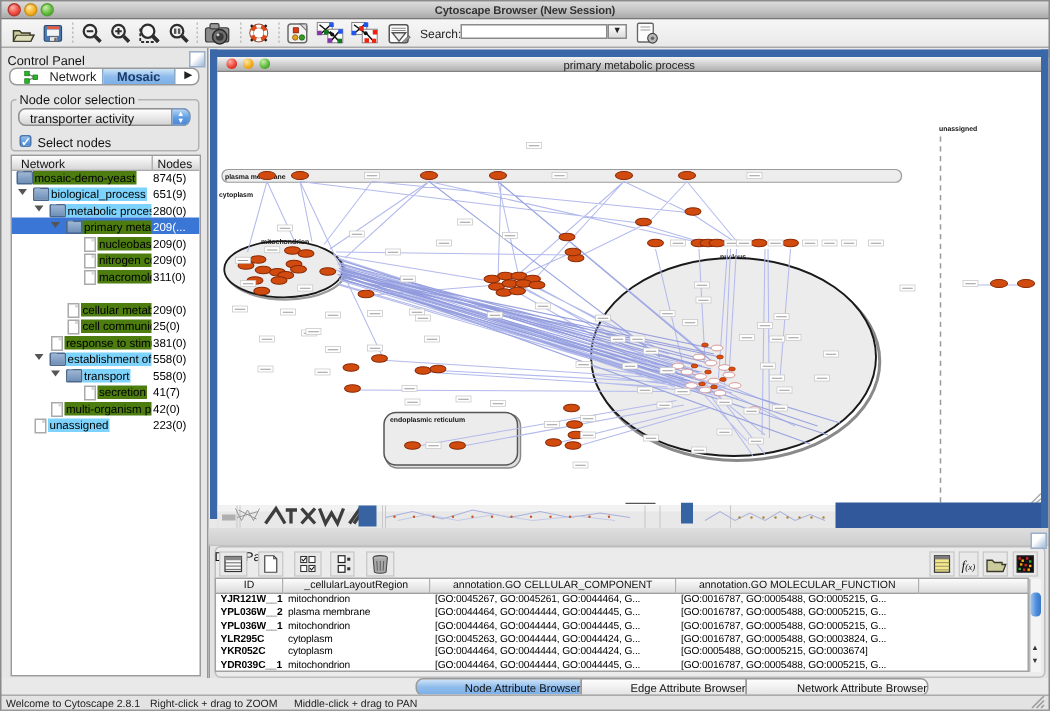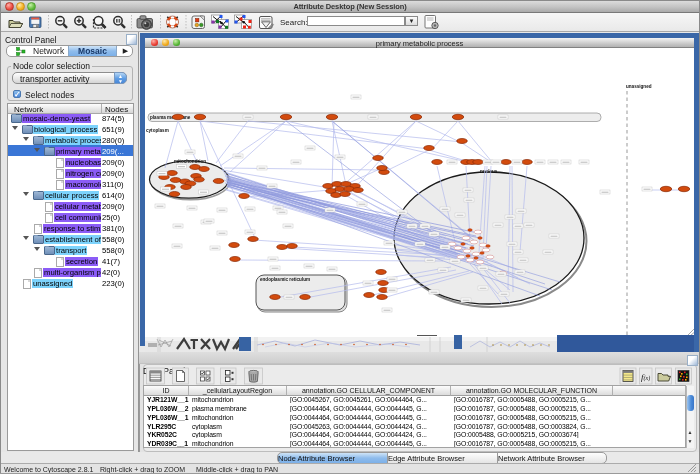--- a/index.html
+++ b/index.html
@@ -33,21 +33,21 @@
 #checkbox{left:13px;top:90px;width:8px;height:8px;background:linear-gradient(#8fc0ee,#4a86d8);border:1px solid #4a78b0;border-radius:2px;box-sizing:border-box;color:#fff;font-size:8px;line-height:8px;text-align:center;font-weight:bold;}
 #checklbl{left:25px;top:90px;font-size:8.5px;color:#111;}
 #treebox{left:7px;top:103px;width:127px;height:348px;background:#fff;border:1px solid #9a9a9a;box-sizing:border-box;overflow:hidden;}
 #treehdr{left:0;top:0;width:100%;height:9.5px;background:linear-gradient(#fdfdfd,#d6d6d6);border-bottom:1px solid #a8a8a8;box-sizing:border-box;font-size:8px;color:#111;}
 #treehdr .h1{position:absolute;left:6px;top:0.5px;}
 #treehdr .h2{position:absolute;left:97px;top:0.5px;}
 #treehdr .hsep{position:absolute;left:93px;top:0;width:1px;height:9.5px;background:#b0b0b0;}
 .trow{position:absolute;left:0;width:125px;height:11px;font-size:7.7px;color:#000;}
 .trow .lbl{position:absolute;top:1.2px;padding:0 1px;white-space:nowrap;overflow:hidden;box-sizing:border-box;}
 .trow .val{position:absolute;left:94px;top:1.2px;}
-.green{background:#8b5cf6;}
+.green{background:#4d7c0f;}
 .red{background:#7dd3fc;}
 .selrow{background:#3a76d6;}
 .selrow .val{color:#fff;}
 .arr{position:absolute;top:3px;width:0;height:0;border-left:3.5px solid transparent;border-right:3.5px solid transparent;border-top:4.5px solid #555;}
 .fold{position:absolute;top:2px;width:8.5px;height:7px;background:linear-gradient(#9db6d4,#6f8fb8);border:0.5px solid #4a688c;border-radius:1px;}
 .fold:before{content:"";position:absolute;left:0;top:-1.5px;width:4px;height:1.5px;background:#7f9cc0;border-radius:1px 1px 0 0;}
 .file{position:absolute;top:1.5px;width:6px;height:8px;background:#fff;border:0.5px solid #aaa;}
 .file:before{content:"";position:absolute;right:0;top:0;width:2.5px;height:2.5px;background:#d8d8d8;}
 
 #netwin-top{left:140px;top:33px;width:559px;height:4.5px;background:#3a67a8;}
@@ -67,34 +67,34 @@
 #datapanel{left:139px;top:352px;width:561px;height:100px;background:#e3e3e3;border-top:1px solid #9a9a9a;border-left:1px solid #9a9a9a;box-sizing:border-box;}
 #dp-title{left:143px;top:366px;font-size:8.5px;color:#111;text-align:right;}
 #dp-float{left:687px;top:355px;width:9px;height:9px;border:1px solid #9ab0c8;background:linear-gradient(135deg,#fff 40%,#9fb8d8);}
 #dptable{left:143px;top:385px;width:543px;height:63px;background:#fff;border:1px solid #a2a2a2;box-sizing:border-box;}
 .dph{position:absolute;top:0;height:9.5px;background:linear-gradient(#fcfcfc,#dcdcdc);border-right:1px solid #b0b0b0;border-bottom:1px solid #a0a0a0;box-sizing:border-box;font-size:7px;color:#111;text-align:center;line-height:9px;white-space:nowrap;overflow:hidden;}
 .dprow{position:absolute;width:100%;height:8.8px;font-size:6.8px;color:#000;white-space:nowrap;letter-spacing:-0.1px;}
 .dprow span{position:absolute;top:0.8px;overflow:hidden;}
 #dpscroll{left:686px;top:386px;width:8px;height:62px;background:#f4f4f4;border-left:1px solid #b8b8b8;box-sizing:border-box;}
 #dpthumb{left:687px;top:395px;width:6.5px;height:16px;border-radius:3px;background:linear-gradient(90deg,#9cc4ee,#4a8ad8 60%,#3a76c8);}
 
-.btab{position:absolute;top:452px;height:11.5px;font-size:7.5px;color:#111;text-align:left;line-height:11px;background:linear-gradient(#fdfdfd,#e4e4e4);border:1px solid #9a9a9a;box-sizing:border-box;white-space:nowrap;}
+.btab{position:absolute;top:452px;height:11.5px;font-size:7.5px;color:#111;text-align:right;line-height:11px;background:linear-gradient(#fdfdfd,#e4e4e4);border:1px solid #9a9a9a;box-sizing:border-box;white-space:nowrap;}
 #btab1{left:277px;width:111px;border-radius:5px 0 0 5px;background:linear-gradient(#cfe4f7,#8fbcec 50%,#7cb0e8);}
 #btab2{left:387px;width:111px;}
-#btab3{left:497px;width:110px;border-radius:0 5px 5px 0;}
+#btab3{left:497px;width:122px;border-radius:0 5px 5px 0;}
 
 #statusbar{left:0;top:463px;width:700px;height:11px;background:#e3e3e3;border-top:1px solid #ababab;box-sizing:border-box;}
 .status{position:absolute;top:465.5px;font-size:7px;color:#222;}
 </style></head>
 <body>
 <div class="abs" id="titlebar"></div>
 <div class="abs tl" id="tl-r"></div>
 <div class="abs tl" id="tl-y"></div>
 <div class="abs tl" id="tl-g"></div>
-<div class="abs" id="apptitle">Attribute Desktop (New Session)</div>
+<div class="abs" id="apptitle">Cytoscape Browser (New Session)</div>
 
 <div class="abs" id="toolbar"></div>
 <svg class="abs" style="left:0;top:13px;" width="470" height="19" viewBox="0 13 470 19">
 
   <path d="M9,27.5 L9,20.5 L13,20.5 L14.5,22 L20,22 L20,23.5 L22.5,23.5 L20.5,27.5 Z" fill="#cbcb9d" stroke="#3a3a28" stroke-width="1"></path>
   <path d="M9,27.5 L11,23.5 L22.5,23.5 L20.5,27.5 Z" fill="#dedebb" stroke="#3a3a28" stroke-width="0.8"></path>
 
   <rect x="29.5" y="17" width="11.5" height="10.5" rx="1" fill="#4a7ab2" stroke="#2a4a72" stroke-width="0.8"></rect>
   <rect x="31.3" y="17.5" width="8" height="2" fill="#e85a40"></rect>
   <rect x="31.3" y="19.7" width="8" height="4.2" fill="#f4f4f4"></rect>
@@ -247,26 +247,20 @@
     </div>
   <div class="trow" style="top:63.4px;">
       <span class="file" style="left:48px;"></span>
       <span class="lbl green" style="left:57px;max-width:36px;">nitrogen compo</span>
       <span class="val">209(0)</span>
     </div>
   <div class="trow" style="top:74.4px;">
       <span class="file" style="left:48px;"></span>
       <span class="lbl green" style="left:57px;max-width:36px;">macromolecule</span>
       <span class="val">311(0)</span>
-    </div>
-  <div class="trow" style="top:85.4px;">
-      <span class="arr" style="left:15px;"></span>
-      <span class="fold" style="left:25px;"></span>
-      <span class="lbl red" style="left:36px;max-width:57px;">cellular process</span>
-      <span class="val">614(0)</span>
     </div>
   <div class="trow" style="top:96.4px;">
       <span class="file" style="left:37px;"></span>
       <span class="lbl green" style="left:46px;max-width:47px;">cellular metabo</span>
       <span class="val">209(0)</span>
     </div>
   <div class="trow" style="top:107.4px;">
       <span class="file" style="left:37px;"></span>
       <span class="lbl green" style="left:46px;max-width:47px;">cell communica</span>
       <span class="val">25(0)</span>

